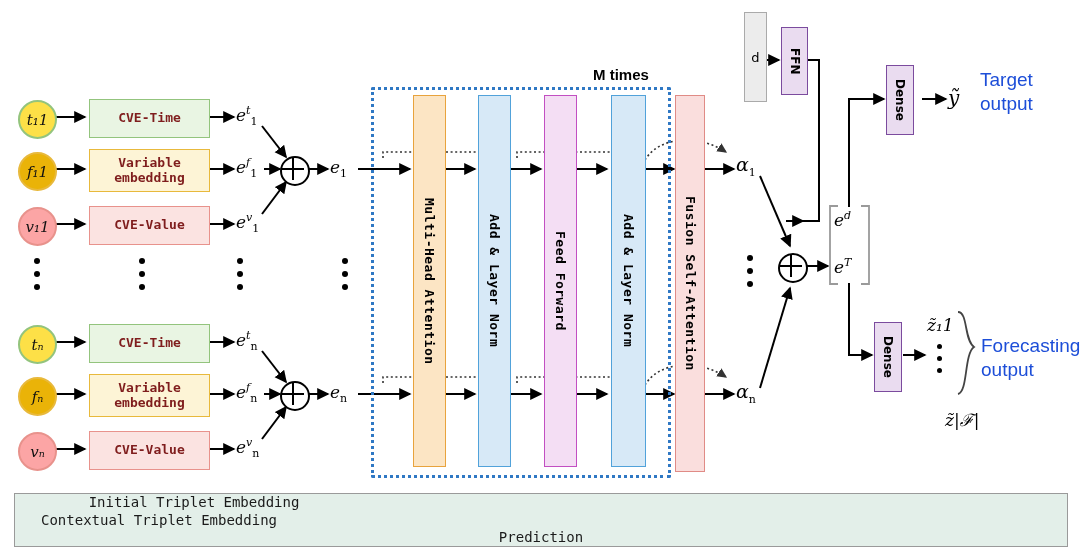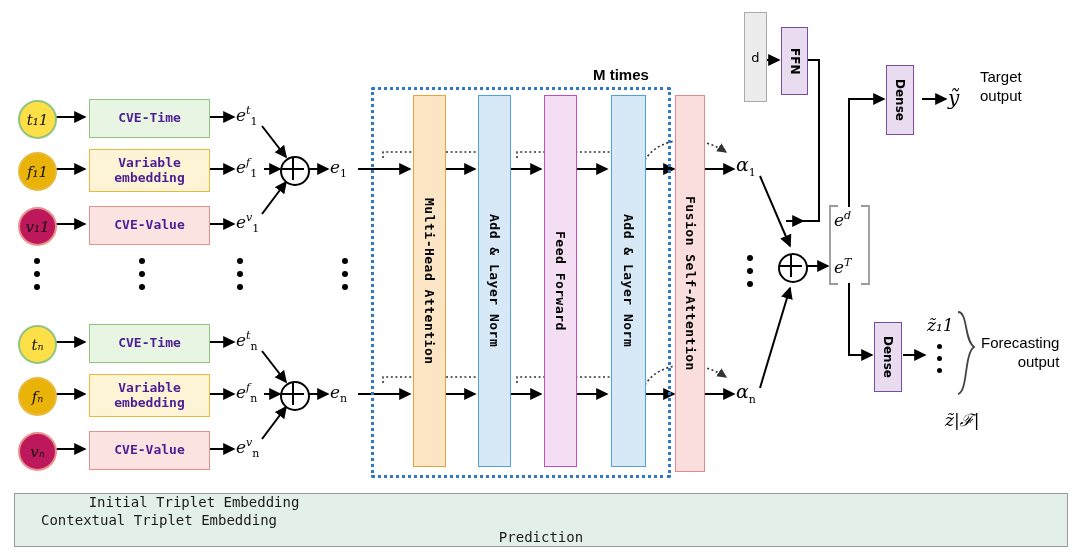--- a/index.html
+++ b/index.html
@@ -7,27 +7,27 @@
   #stage{position:relative;width:1080px;height:554px;overflow:hidden;background:#fff;}
 
   
   .node-circle{
     position:absolute;width:35px;height:35px;border-radius:50%;
     border:2px solid #000;display:flex;align-items:center;justify-content:center;
     font-family:"DejaVu Serif",serif;font-style:italic;font-size:15px;
   }
   .c-time{background:#fde047;border-color:#93c47d;}
   .c-var {background:#eab308;border-color:#e8b93c;}
-  .c-val {background:#be185d;border-color:#e8928c;}
+  .c-val {background:#fca5a5;border-color:#e8928c;}
 
   
   .hbox{
     position:absolute;border:1.4px solid #999;display:flex;align-items:center;justify-content:center;
     font-family:"DejaVu Sans Mono","Liberation Mono",monospace;font-weight:bold;font-size:13px;
-    line-height:1.12;text-align:center;color:#4c1d95;
+    line-height:1.12;text-align:center;color:#7f1d1d;
   }
   .b-time{background:#e9f5e3;border-color:#93c47d;}
   .b-var {background:#fdf4d6;border-color:#e8b93c;}
   .b-val {background:#fbe3e1;border-color:#e8928c;}
 
   
   .vbox{
     position:absolute;border:1.5px solid #888;display:flex;align-items:center;justify-content:center;
   }
   .vbox span{
@@ -53,21 +53,21 @@
     font-family:"DejaVu Sans",sans-serif;font-size:13px;color:#000;
   }
 
   
   .math{
     position:absolute;font-family:"DejaVu Serif",serif;font-style:italic;
     font-size:17px;color:#000;white-space:nowrap;
   }
   .math .sub{font-size:11px;font-style:normal;}
   .math .sup{font-size:11px;}
-  .plain{position:absolute;font-family:"Liberation Sans",sans-serif;font-size:15px;color:#000000;white-space:nowrap;line-height:1.25;text-align:right;}
+  .plain{position:absolute;font-family:"Liberation Sans",sans-serif;font-size:19px;color:#1d4ed8;white-space:nowrap;line-height:1.25;}
 
   
   .oplus{
     position:absolute;width:26px;height:26px;border-radius:50%;border:2.4px solid #000;
     background:#fff;
   }
   .oplus:before,.oplus:after{content:"";position:absolute;background:#000;}
   .oplus:before{left:-1px;top:10px;width:23px;height:2.4px;}
   .oplus:after{top:-1px;left:10px;height:23px;width:2.4px;}
 

